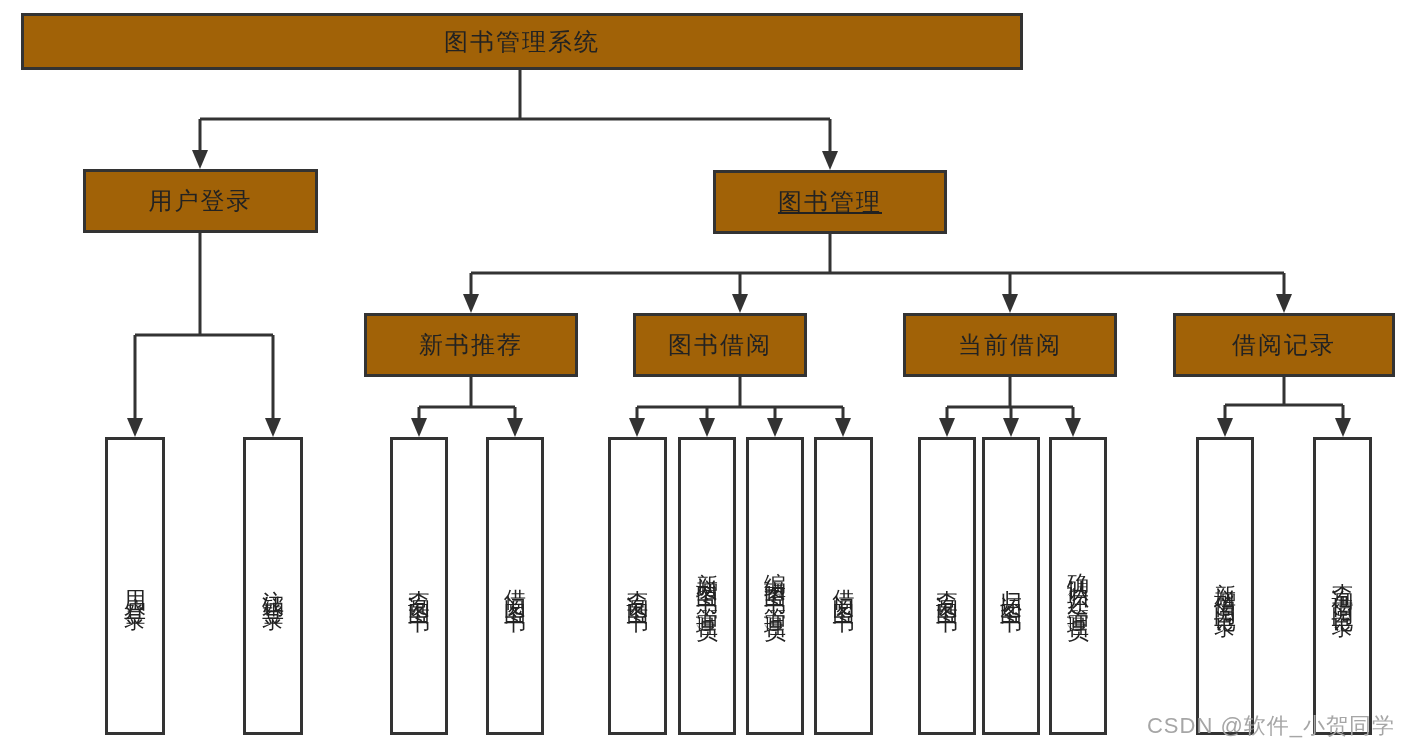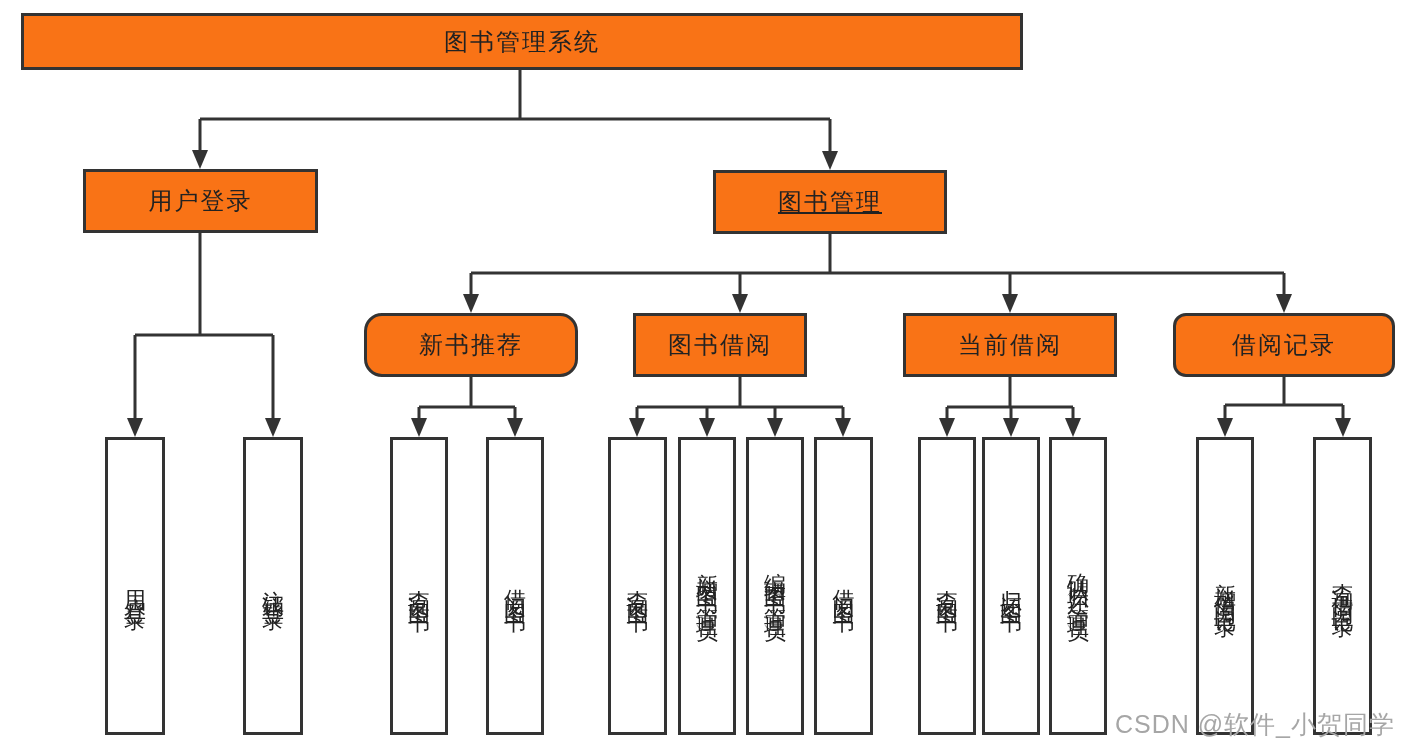--- a/index.html
+++ b/index.html
@@ -18,21 +18,21 @@
   #connector-layer {
     position: absolute;
     left: 0; top: 0;
     width: 1405px;
     height: 747px;
   }
   .node {
     position: absolute;
     box-sizing: border-box;
     border: 3px solid #333333;
-    background: #f97316;
+    background: #a16207;
     display: flex;
     align-items: center;
     justify-content: center;
     color: #222222;
     font-size: 24px;
     letter-spacing: 2px;
     white-space: nowrap;
   }
   .leaf {
     position: absolute;
@@ -47,21 +47,21 @@
     justify-content: center;
     color: #222222;
     font-size: 22px;
     letter-spacing: 7px;
     line-height: 1;
   }
   #watermark {
     position: absolute;
     right: 10px;
     bottom: 6px;
-    font-size: 25px;
+    font-size: 22px;
     color: #a6a6a6;
     letter-spacing: 1px;
     white-space: nowrap;
   }
 </style>
 </head>
 <body>
 
 <div id="stage">
 
@@ -106,24 +106,24 @@
       <polygon points="1217,418 1233,418 1225,437"></polygon>
       <polygon points="1335,418 1351,418 1343,437"></polygon>
     </g>
   </svg>
 
   <div class="node" style="left:21px; top:13px; width:1002px; height:57px;">图书管理系统</div>
 
   <div class="node" style="left:83px; top:169px; width:235px; height:64px;">用户登录</div>
   <div class="node" style="left:713px; top:170px; width:234px; height:64px;text-decoration:underline;">图书管理</div>
 
-  <div class="node" style="left:364px; top:313px; width:214px; height:64px;border-radius:18px;">新书推荐</div>
+  <div class="node" style="left:364px; top:313px; width:214px; height:64px;">新书推荐</div>
   <div class="node" style="left:633px; top:313px; width:174px; height:64px;">图书借阅</div>
   <div class="node" style="left:903px; top:313px; width:214px; height:64px;">当前借阅</div>
-  <div class="node" style="left:1173px; top:313px; width:222px; height:64px;border-radius:13px;">借阅记录</div>
+  <div class="node" style="left:1173px; top:313px; width:222px; height:64px;">借阅记录</div>
 
   <div class="leaf" style="left:105px; width:60px;">用户登录</div>
   <div class="leaf" style="left:243px; width:60px;">注销登录</div>
 
   <div class="leaf" style="left:390px; width:58px;">查询图书</div>
   <div class="leaf" style="left:486px; width:58px;">借阅图书</div>
 
   <div class="leaf" style="left:608px; width:59px;">查询图书</div>
   <div class="leaf" style="left:678px; width:58px;">新增图书（管理员）</div>
   <div class="leaf" style="left:746px; width:58px;">编辑图书（管理员）</div>

